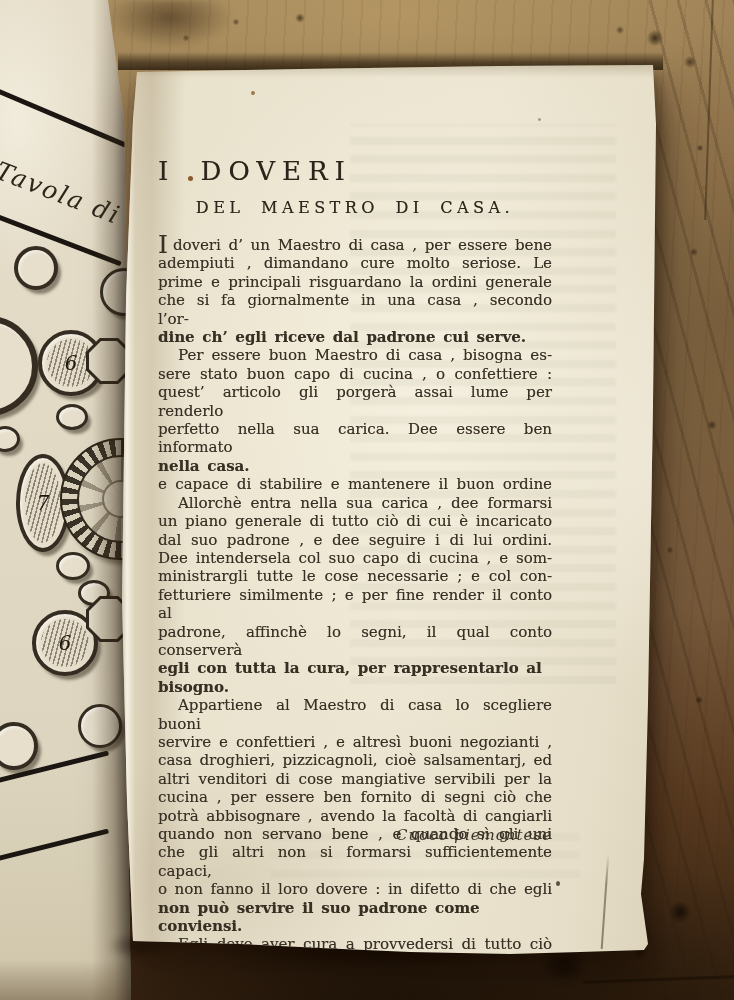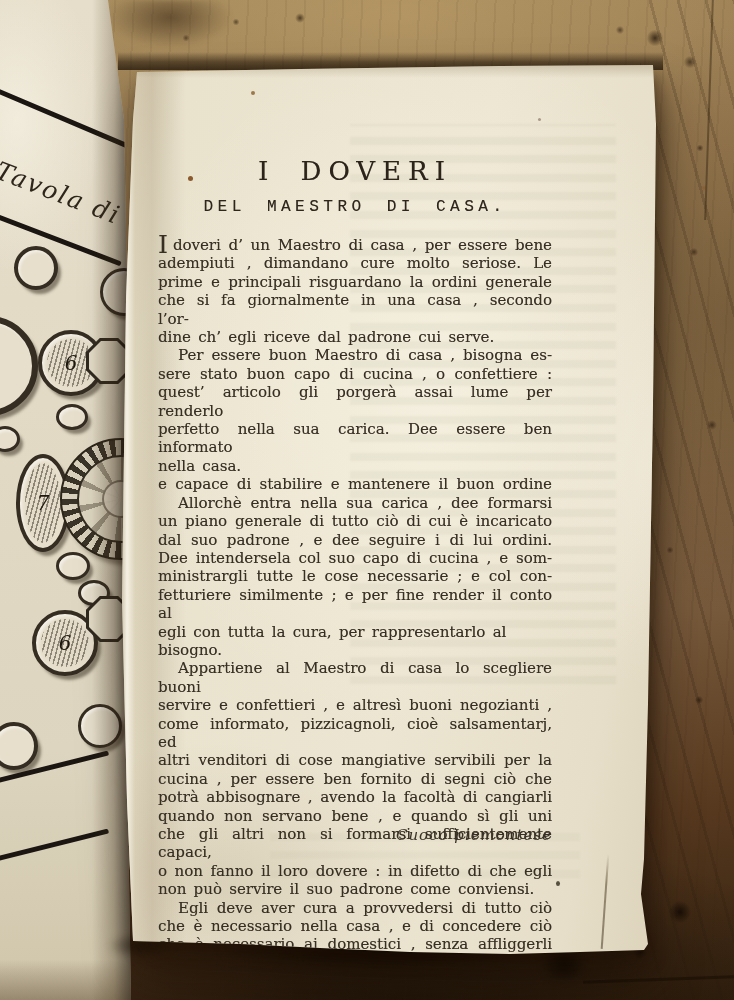--- a/index.html
+++ b/index.html
@@ -109,32 +109,32 @@
   .ghost1{left:230px;top:60px;width:266px;height:560px;opacity:.55;}
   .ghost2{left:150px;top:768px;width:310px;height:46px;opacity:.4;}
   .crease{position:absolute;left:484px;top:790px;width:2px;height:95px;transform:rotate(4deg);
     background:linear-gradient(180deg, rgba(100,85,60,0), rgba(95,80,55,.6) 30%, rgba(70,58,38,.55));}
   .speck{position:absolute;border-radius:50%;}
   .s1{left:68px;top:112px;width:5px;height:5px;background:#8a5a2e;}
   .s2{left:131px;top:27px;width:4px;height:4px;background:#9b7a49;}
   .s3{left:436px;top:817px;width:4px;height:5px;background:#55503f;}
   .s4{left:418px;top:54px;width:3px;height:3px;background:#a98;}
   
-  .title{position:absolute;left:38px;top:92px;width:394px;text-align:center;
+  .title{position:absolute;left:38px;top:92px;width:394px;
     font-size:26px;letter-spacing:7px;word-spacing:10px;color:#2c241b;
     text-shadow:.2px .2px .3px rgba(50,40,25,.5);}
   .subtitle{position:absolute;left:38px;top:134px;width:394px;text-align:center;
     font-size:16px;letter-spacing:4.5px;word-spacing:7px;color:#2e261d;
-    text-shadow:.2px .2px .3px rgba(50,40,25,.5);font-family:Liberation Mono, monospace;}
+    text-shadow:.2px .2px .3px rgba(50,40,25,.5);}
   .bodytext{position:absolute;left:38px;top:172px;width:394px;
     font-size:15px;line-height:18.4px;color:#372f24;word-spacing:2.5px;
     text-shadow:.2px .2px .3px rgba(55,45,30,.45);}
   .line{min-height:18.4px;}
   .jl{text-align:justify;text-align-last:justify;}
-  .ll{text-align:left;}
+  .ll{text-align:left;font-weight:bold;}
   .ind{text-indent:20px;}
   .dropcap{display:inline-block;font-size:25px;line-height:14px;vertical-align:-3px;margin-right:5px;}
   .pagefooter{position:absolute;left:38px;top:762px;width:394px;font-size:15px;color:#3a3228;text-align:right;}
   .catchword{font-style:italic;margin-left:18px;letter-spacing:1px;}
   .sig{position:absolute;left:296px;top:1px;font-size:14px;}
 </style>
 </head>
 <body>
 
 <div class="scene">
@@ -214,26 +214,27 @@
           <div class="line ll">nella casa.</div>
           <div class="line jl">e capace di stabilire e mantenere il buon ordine</div>
         </div>
         <div class="para">
           <div class="line jl ind">Allorchè entra nella sua carica , dee formarsi</div>
           <div class="line jl">un piano generale di tutto ciò di cui è incaricato</div>
           <div class="line jl">dal suo padrone , e dee seguire i di lui ordini.</div>
           <div class="line jl">Dee intendersela col suo capo di cucina , e som-</div>
           <div class="line jl">ministrargli tutte le cose necessarie ; e col con-</div>
           <div class="line jl">fetturiere similmente ; e per fine render il conto al</div>
+          <div class="line jl">padrone, affinchè lo segni, il qual conto conserverà</div>
           <div class="line ll">egli con tutta la cura, per rappresentarlo al bisogno.</div>
         </div>
         <div class="para">
           <div class="line jl ind">Appartiene al Maestro di casa lo scegliere buoni</div>
           <div class="line jl">servire e confettieri , e altresì buoni negozianti ,</div>
-          <div class="line jl">come informato, pizzicagnoli, cioè salsamentarj, ed</div>
+          <div class="line jl">casa droghieri, pizzicagnoli, cioè salsamentarj, ed</div>
           <div class="line jl">altri venditori di cose mangiative servibili per la</div>
           <div class="line jl">cucina , per essere ben fornito di segni ciò che</div>
           <div class="line jl">potrà abbisognare , avendo la facoltà di cangiarli</div>
           <div class="line jl">quando non servano bene , e quando sì gli uni</div>
           <div class="line jl">che gli altri non si formarsi sufficientemente capaci,</div>
           <div class="line jl">o non fanno il loro dovere : in difetto di che egli</div>
           <div class="line ll">non può servire il suo padrone come conviensi.</div>
         </div>
         <div class="para">
           <div class="line jl ind">Egli deve aver cura a provvedersi di tutto ciò</div>

